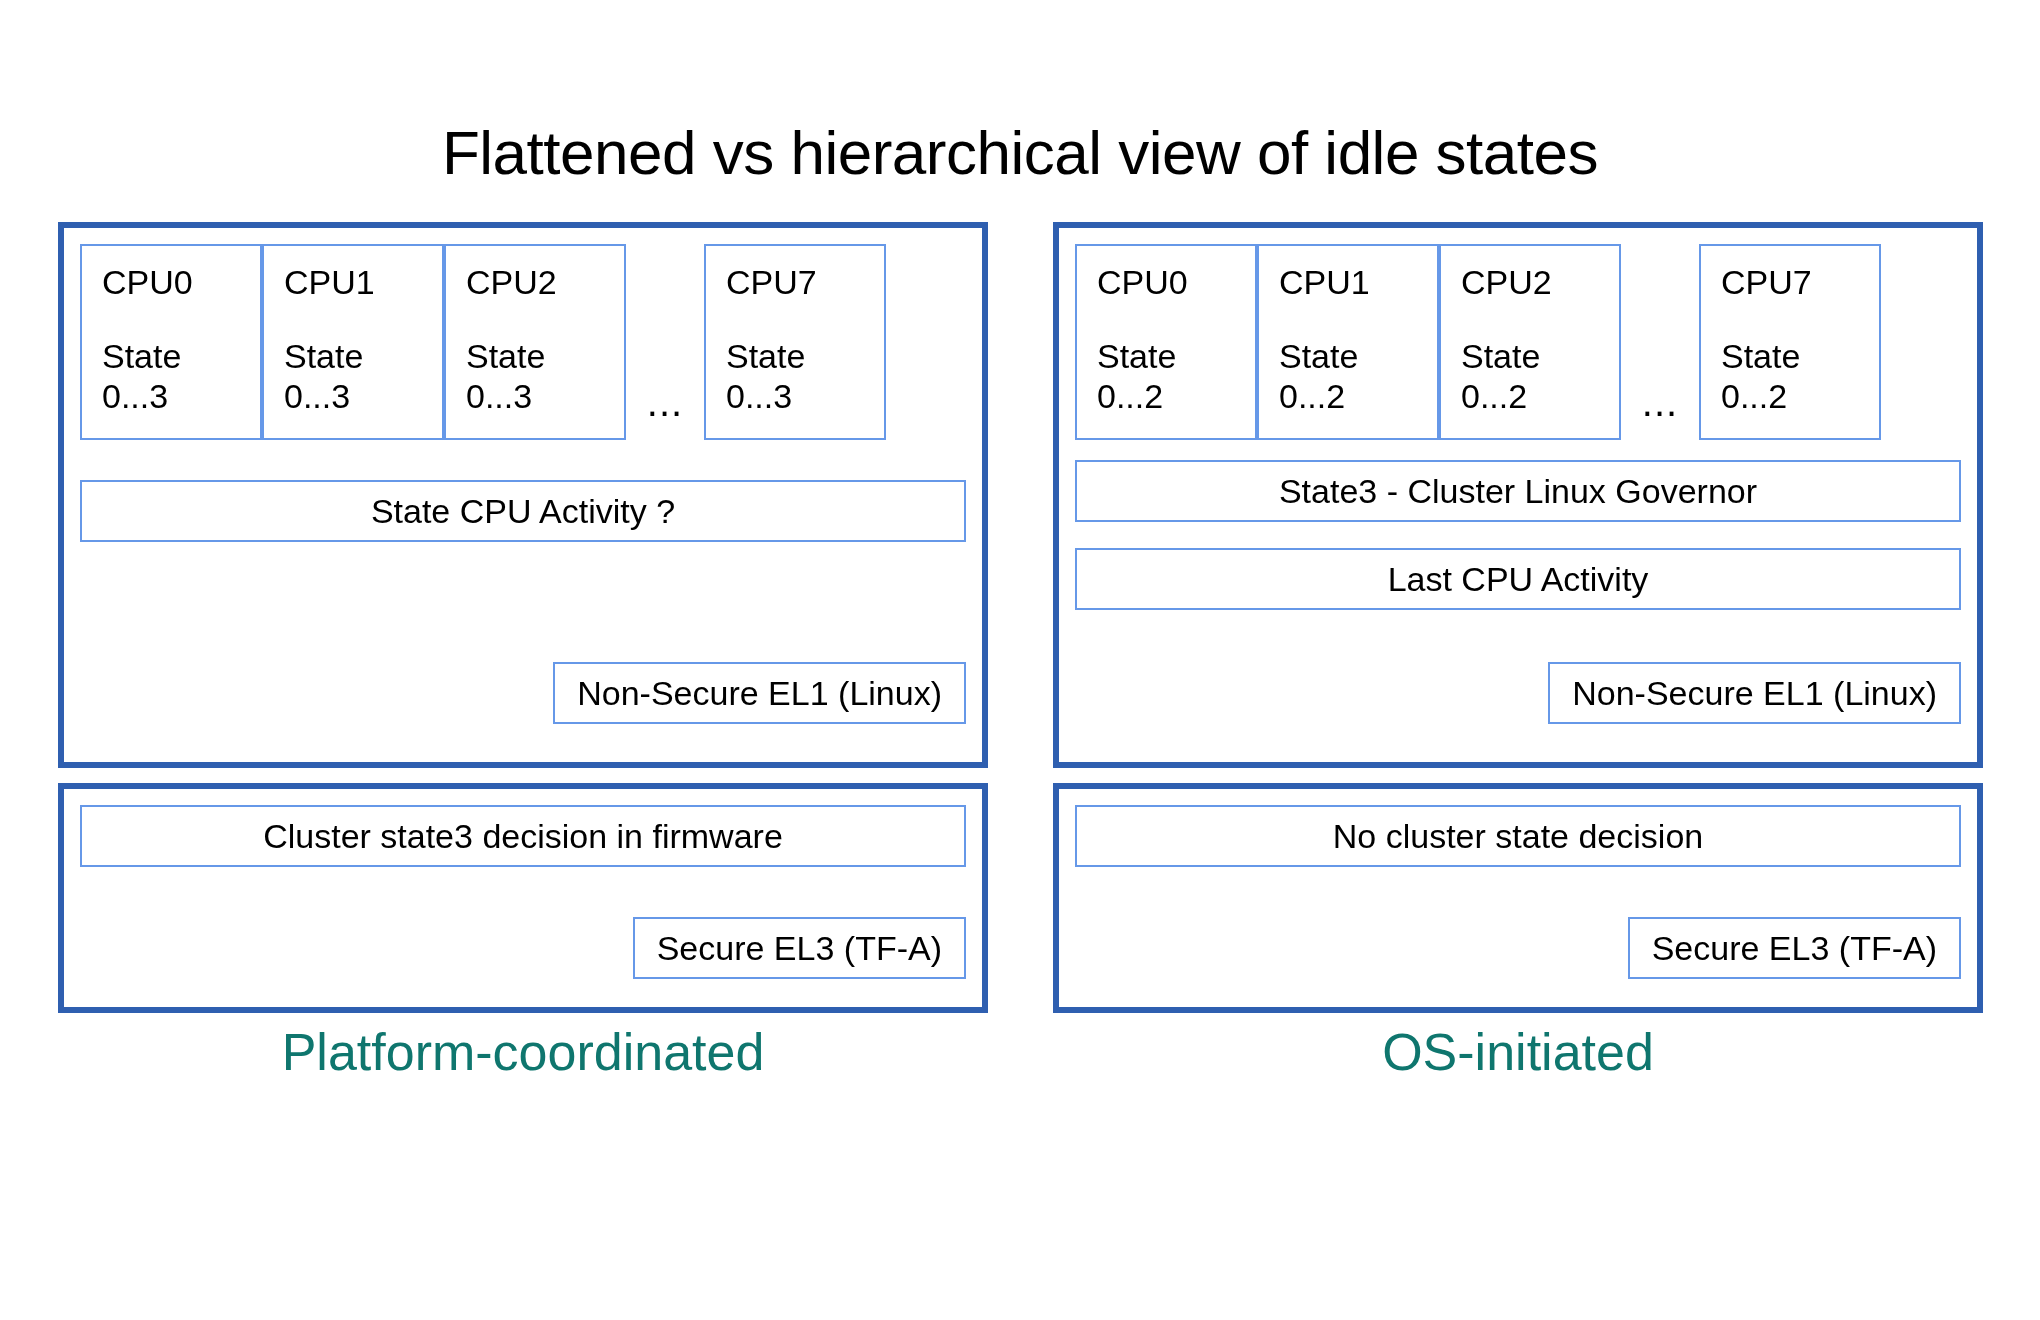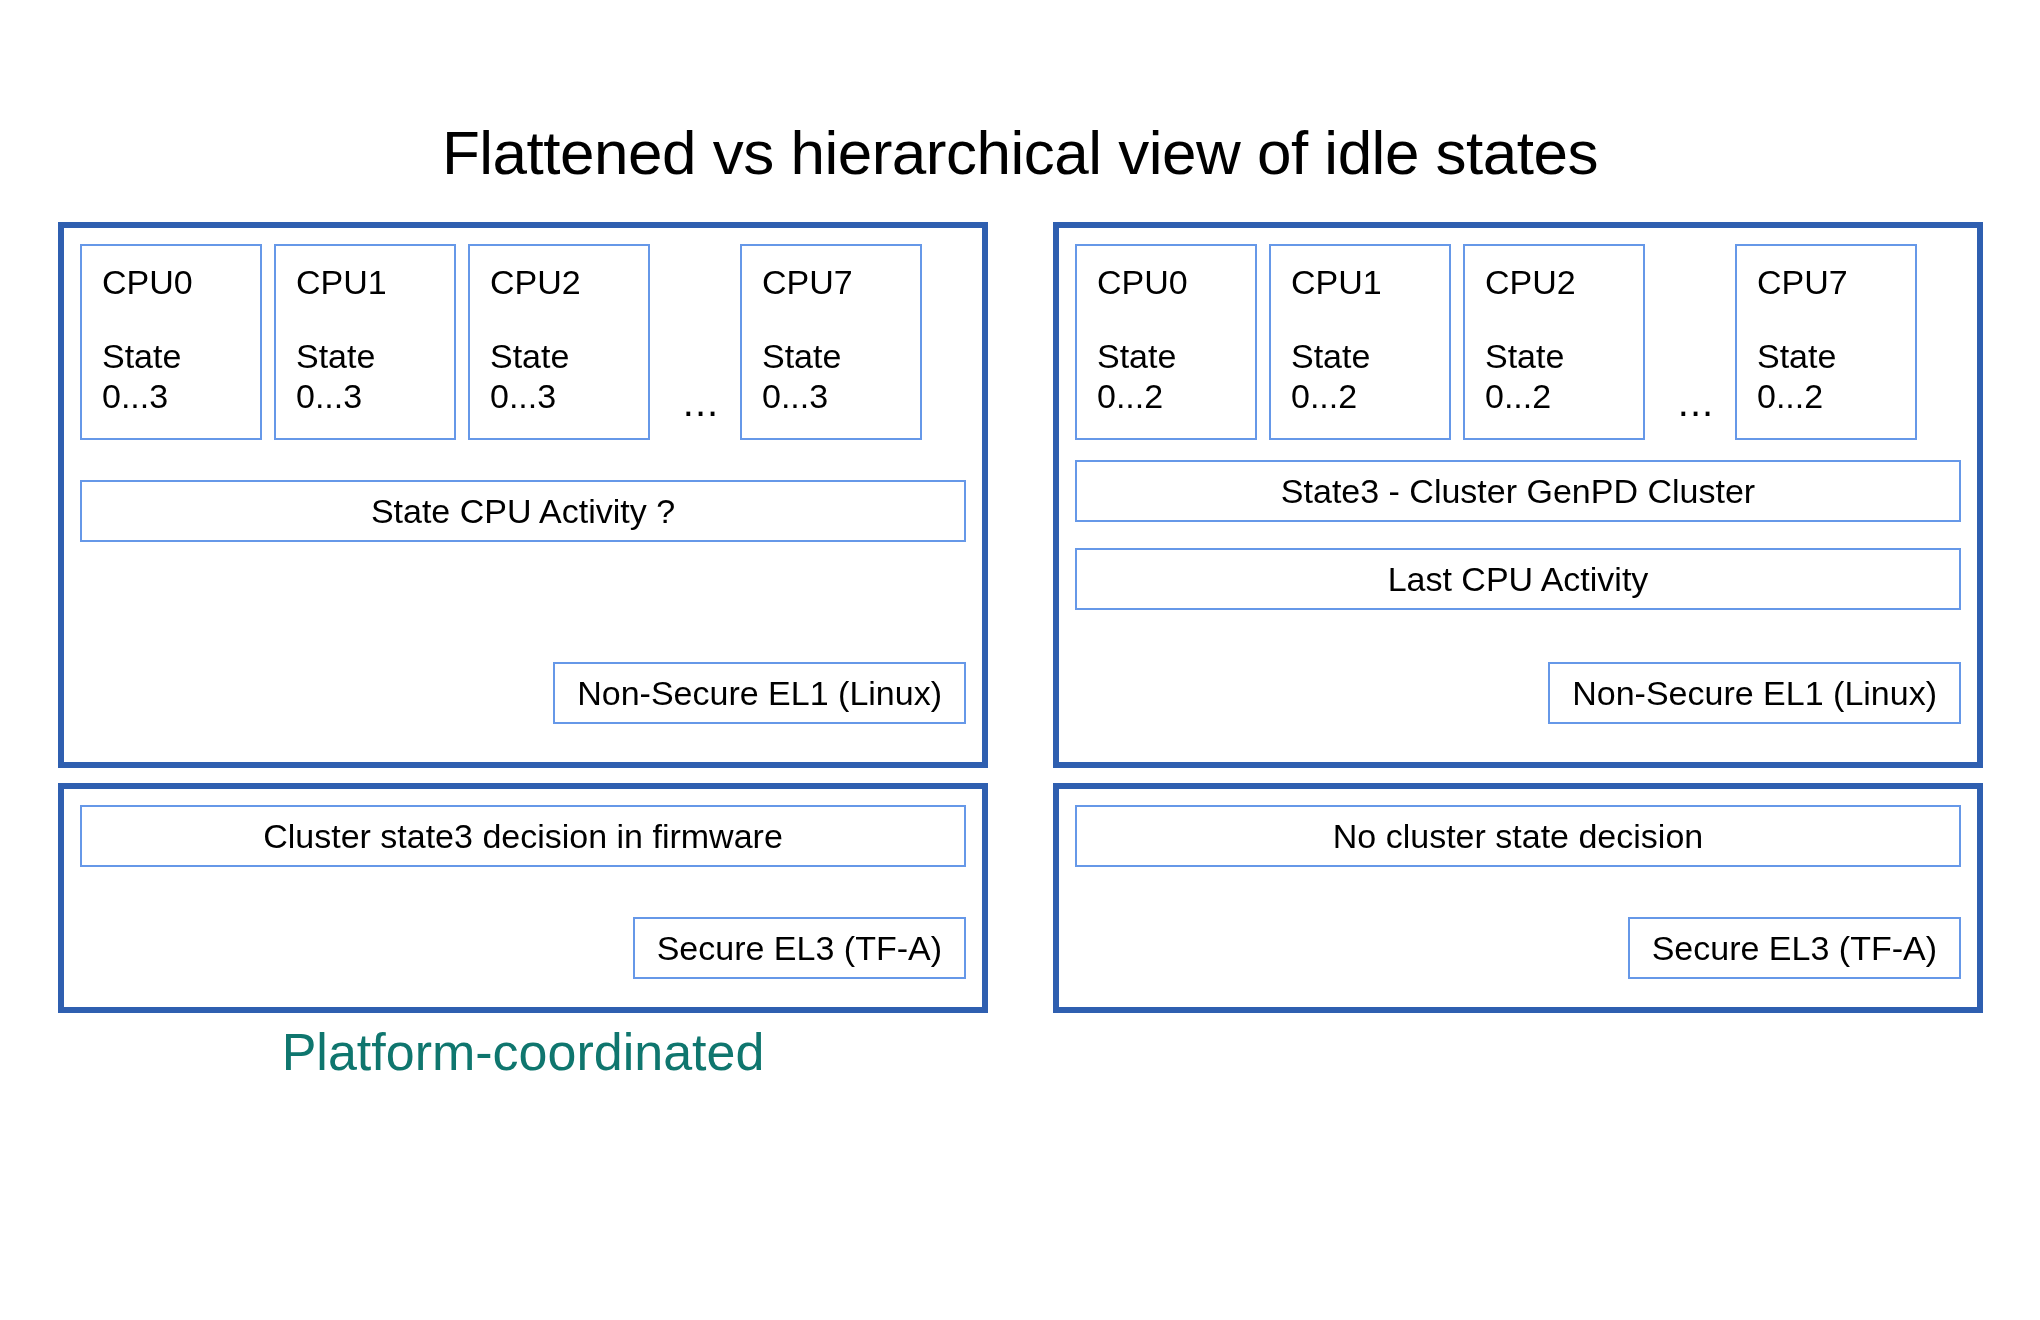--- a/index.html
+++ b/index.html
@@ -84,21 +84,20 @@
     align-items: flex-start;
     height: 200px;
   }
   .cpu-box {
     box-sizing: border-box;
     border: 2px solid #6698e8;
     background: #ffffff;
     width: 182px;
     height: 196px;
     padding: 16px 0 0 20px;
-    margin-right: 12px;
     display: block;
     position: relative;
   }
   .cpu-name {
     font-size: 34px;
     line-height: 40px;
     color: #000000;
   }
   .cpu-state {
     position: absolute;
@@ -275,33 +274,34 @@
           <div class="cpu-name">CPU7</div>
           <div class="cpu-state">
             <span class="ln">State</span>
             <span class="ln">0...2</span>
           </div>
         </div>
 
       </div>
 
       <div class="spacer-16"></div>
-      <div class="box wide-box">State3 - Cluster GenPD Cluster</div>
+      <div class="box wide-box">State3 - Cluster Linux Governor</div>
       <div class="spacer-26"></div>
       <div class="box wide-box">Last CPU Activity</div>
 
       <div class="el-box-wrap el1-pos">
         <div class="el-box">Non-Secure EL1 (Linux)</div>
       </div>
     </div>
 
     <div class="panel panel-bottom">
       <div class="box wide-box">No cluster state decision</div>
 
       <div class="el-box-wrap el3-pos">
         <div class="el-box">Secure EL3 (TF-A)</div>
       </div>
     </div>
 
   </div>
 
+  <div class="caption right">OS-initiated</div>
 
 </div>
 
 </body></html>

